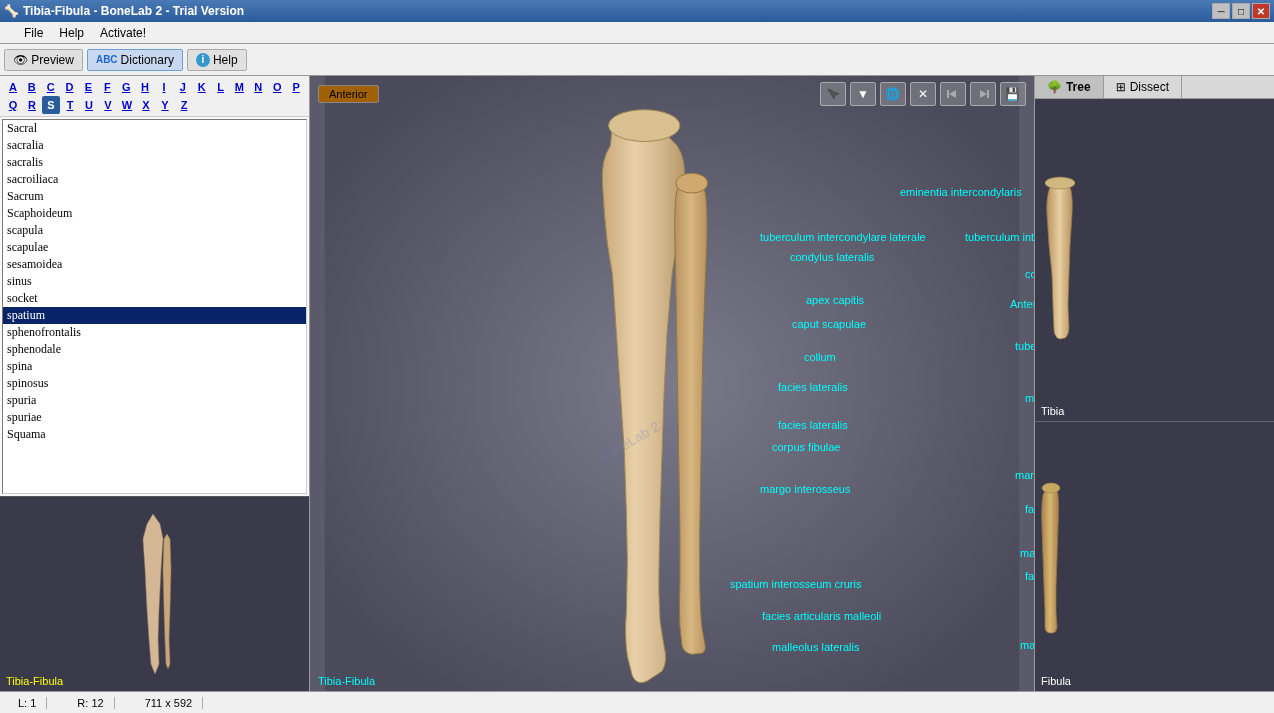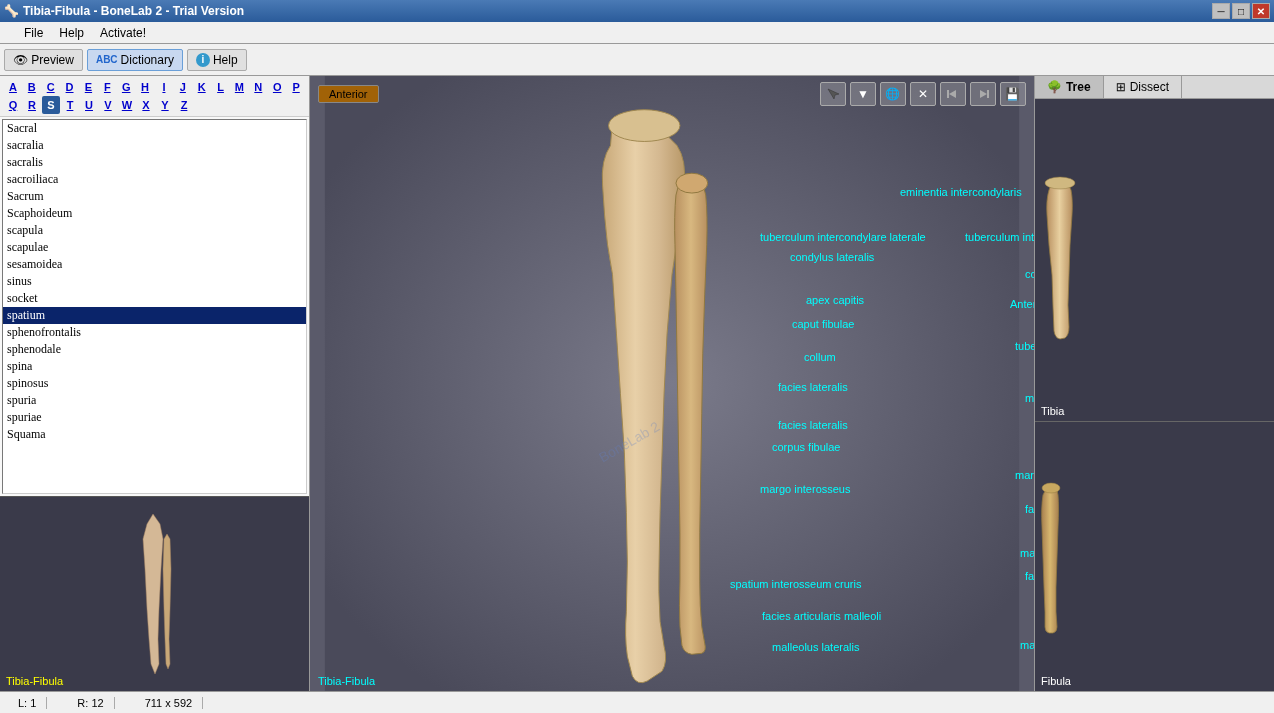--- a/index.html
+++ b/index.html
@@ -442,21 +442,21 @@
         <text x="280" y="390" font-size="14" fill="rgba(100,130,200,0.3)" transform="rotate(-30,280,390)">BoneLab 2</text>
       </svg>
 
       <div class="annotation" style="top:110px;left:590px;">eminentia intercondylaris</div>
       <div class="annotation" style="top:155px;left:450px;">tuberculum intercondylare laterale</div>
       <div class="annotation" style="top:155px;left:655px;">tuberculum intercondylare mediale</div>
       <div class="annotation" style="top:175px;left:480px;">condylus lateralis</div>
       <div class="annotation" style="top:192px;left:715px;">condylus medialis</div>
       <div class="annotation" style="top:218px;left:496px;">apex capitis</div>
       <div class="annotation" style="top:222px;left:700px;">Anterior intercondylar area</div>
-      <div class="annotation" style="top:242px;left:482px;">caput fibulae</div>
+      <div class="annotation" style="top:242px;left:482px;">caput scapulae</div>
       <div class="annotation" style="top:264px;left:705px;">tuberositas tibiae</div>
       <div class="annotation" style="top:275px;left:494px;">collum</div>
       <div class="annotation" style="top:305px;left:468px;">facies lateralis</div>
       <div class="annotation" style="top:316px;left:715px;">margo medialis</div>
       <div class="annotation" style="top:343px;left:468px;">facies lateralis</div>
       <div class="annotation" style="top:365px;left:462px;">corpus fibulae</div>
 
       <div class="annotation" style="top:393px;left:705px;">margo interosseus</div>
       <div class="annotation" style="top:407px;left:450px;">margo interosseus</div>
       <div class="annotation" style="top:427px;left:715px;">facies medialis</div>

